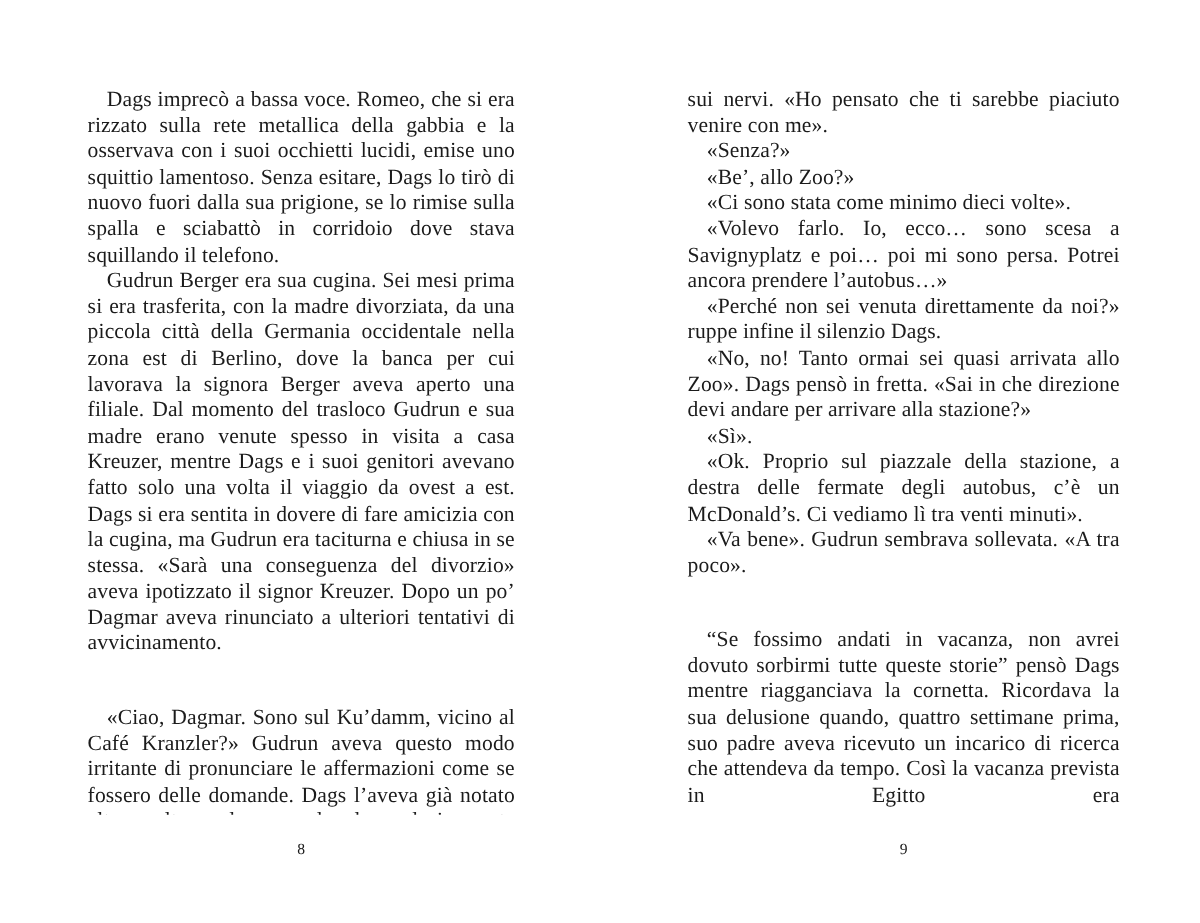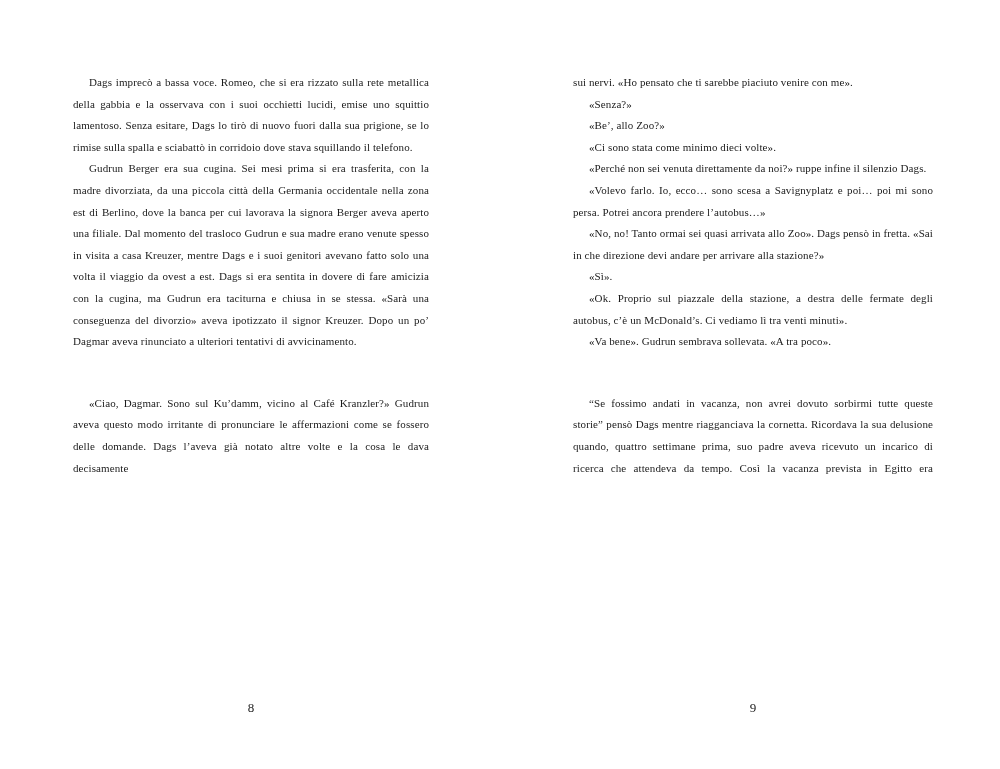--- a/index.html
+++ b/index.html
@@ -22,21 +22,21 @@
   .page {
     position: absolute;
     top: 72px;
   }
   .page.left  { left: 73px;  width: 356px; }
   .page.right { left: 573px; width: 360px; }
   .text-column {
     height: 607px;
     overflow: hidden;
     text-align: justify;
-    font-size: 11px;
+    font-size: 18px;
     line-height: 21.6px;
     color: #1b1b1b;
     letter-spacing: 0.1px;
   }
   .para {
     margin: 0;
     padding: 0;
   }
   .para.indent { text-indent: 16px; }
   .para.cutoff { text-align-last: justify; margin-top: 40px; }
@@ -63,22 +63,22 @@
       </div>
     <div class="page-number">8</div>
   </div>
 
   <div class="page right">
     <div class="text-column">
         <p class="para">sui nervi. «Ho pensato che ti sarebbe piaciuto venire con me».</p>
         <p class="para indent">«Senza?»</p>
         <p class="para indent">«Be’, allo Zoo?»</p>
         <p class="para indent">«Ci sono stata come minimo dieci volte».</p>
+        <p class="para indent">«Volevo farlo. Io, ecco… sono scesa a Savignyplatz e poi… poi mi sono persa. Potrei ancora prendere l’autobus…»</p>
         <p class="para indent">«Perché non sei venuta direttamente da noi?» ruppe infine il silenzio Dags.</p>
-        <p class="para indent">«Volevo farlo. Io, ecco… sono scesa a Savignyplatz e poi… poi mi sono persa. Potrei ancora prendere l’autobus…»</p>
         <p class="para indent">«No, no! Tanto ormai sei quasi arrivata allo Zoo». Dags pensò in fretta. «Sai in che direzione devi andare per arrivare alla stazione?»</p>
         <p class="para indent">«Sì».</p>
         <p class="para indent">«Ok. Proprio sul piazzale della stazione, a destra delle fermate degli autobus, c’è un McDonald’s. Ci vediamo lì tra venti minuti».</p>
         <p class="para indent">«Va bene». Gudrun sembrava sollevata. «A tra poco».</p>
         <p class="para indent cutoff">“Se fossimo andati in vacanza, non avrei dovuto sorbirmi tutte queste storie” pensò Dags mentre riagganciava la cornetta. Ricordava la sua delusione quando, quattro settimane prima, suo padre aveva ricevuto un incarico di ricerca che attendeva da tempo. Così la vacanza prevista in Egitto era</p>
       </div>
     <div class="page-number">9</div>
   </div>
 
 </div>

